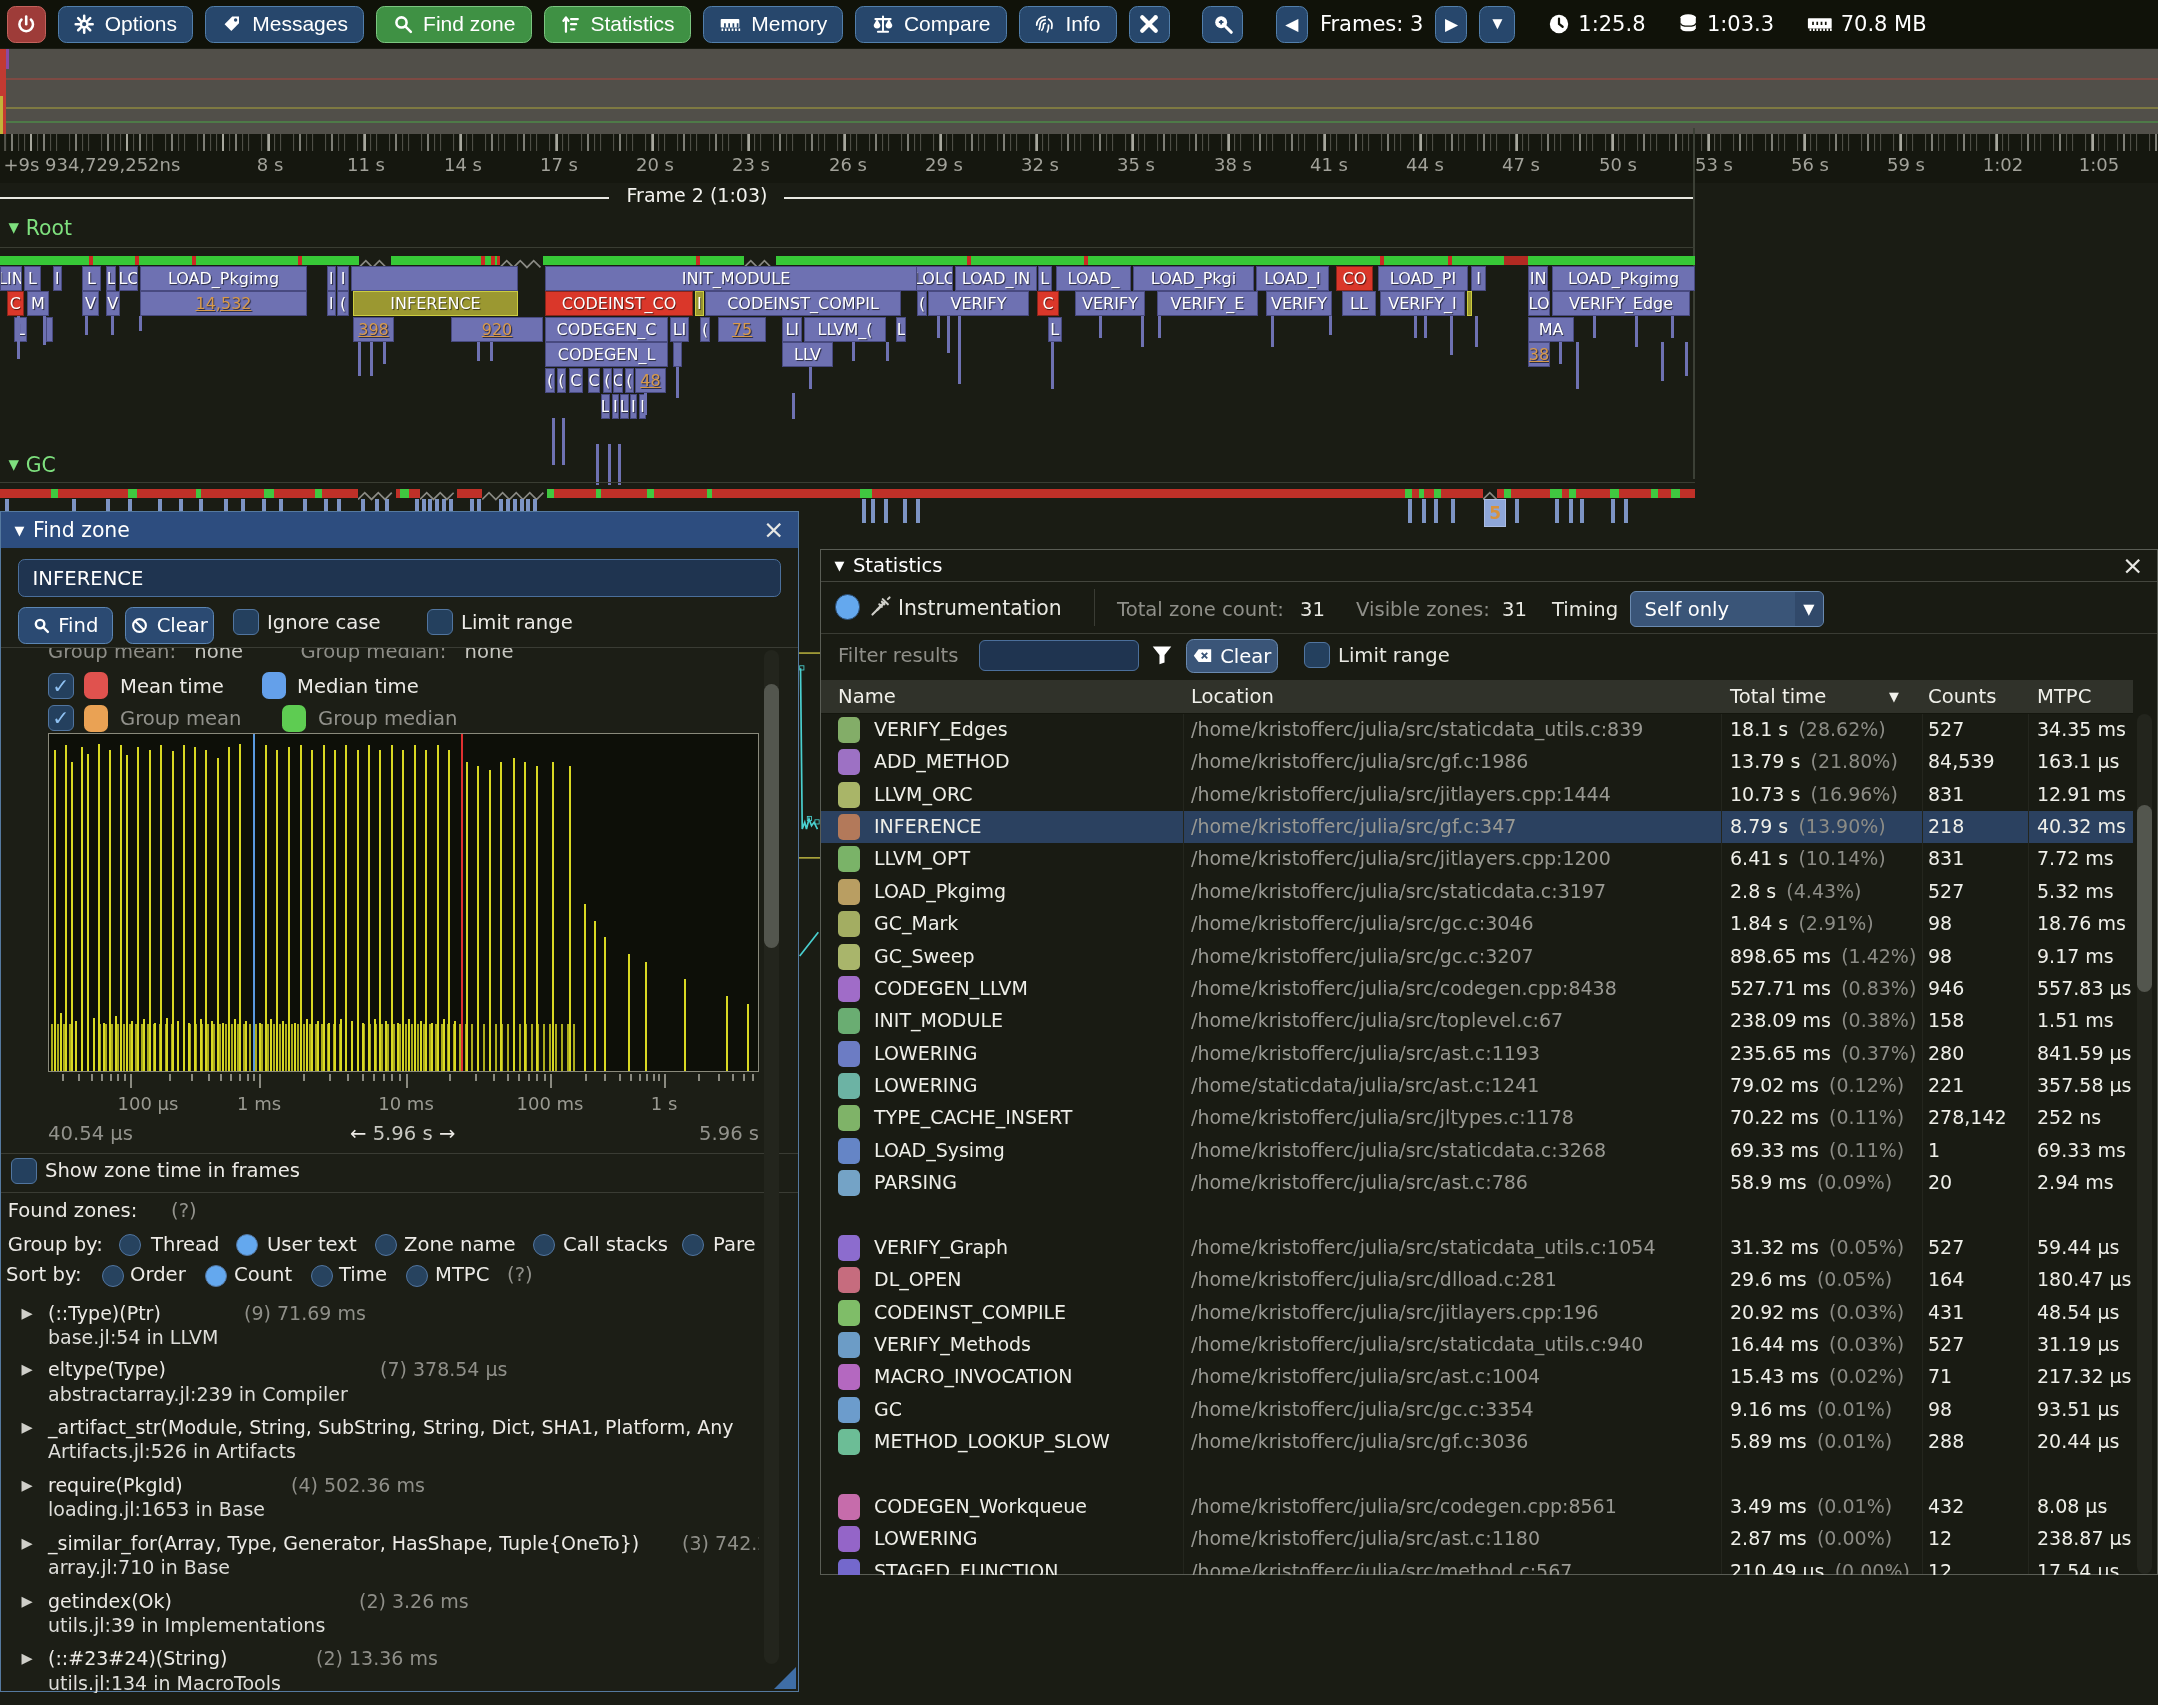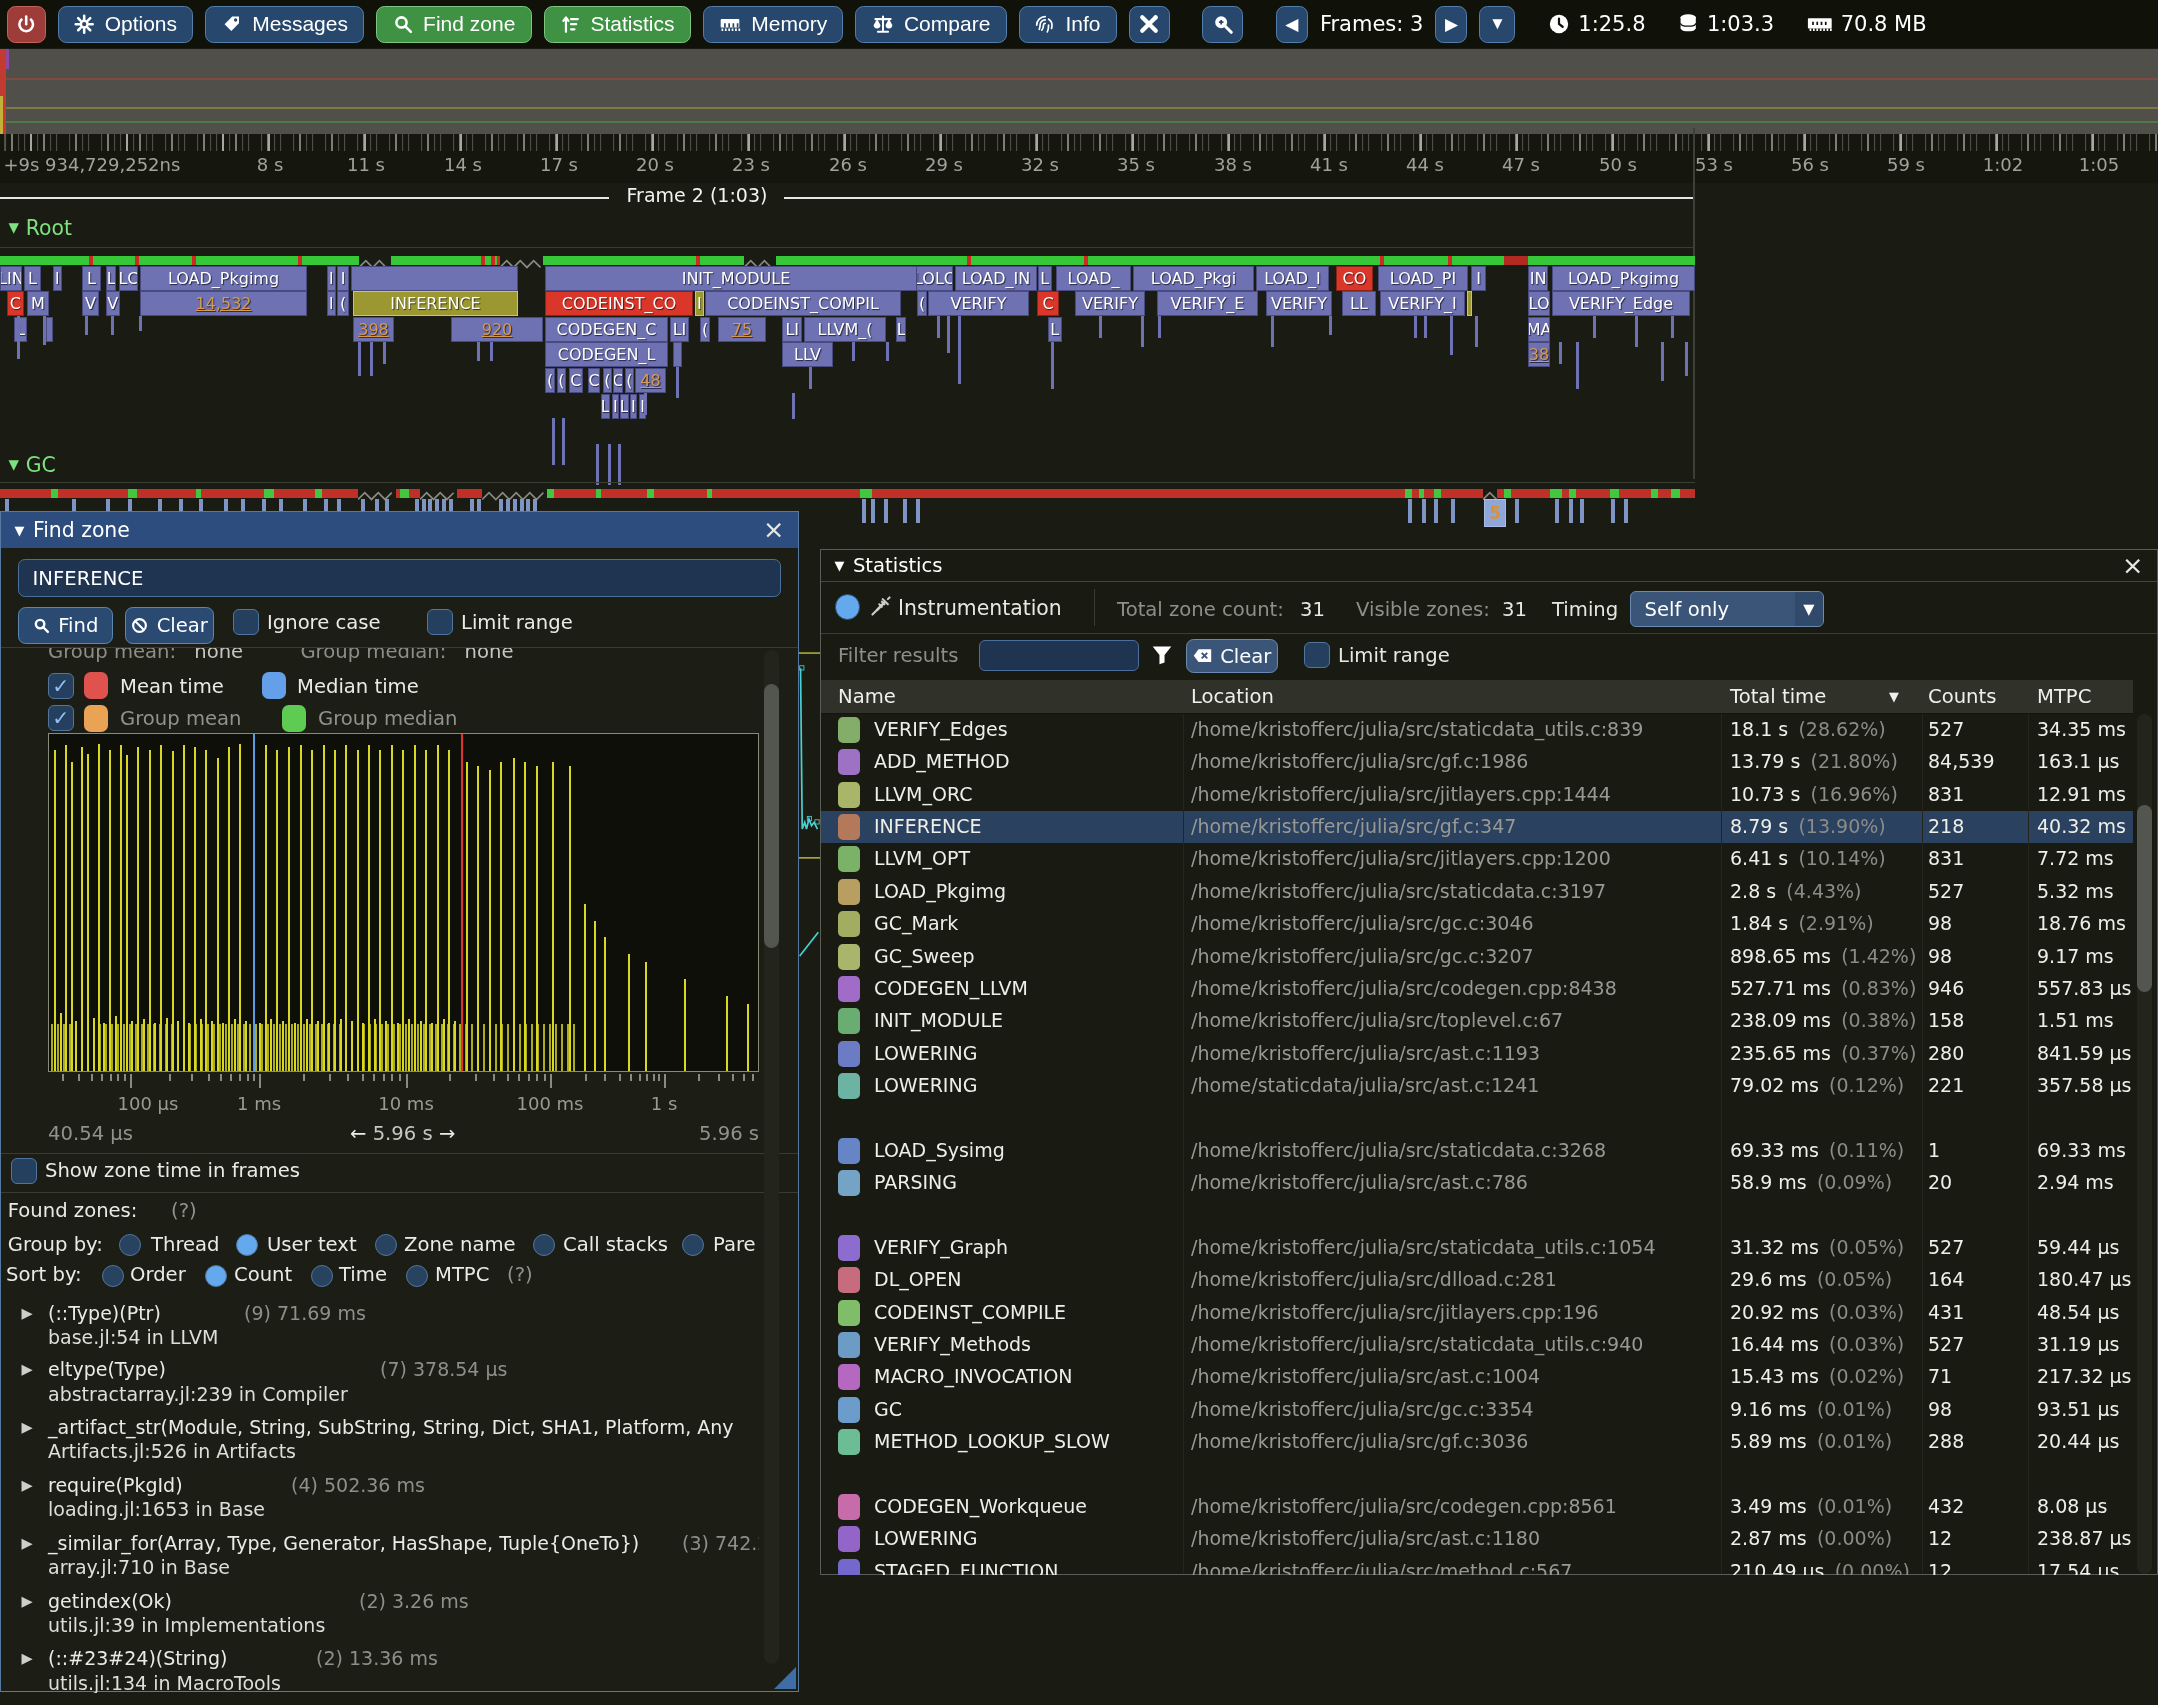--- a/index.html
+++ b/index.html
@@ -455,21 +455,21 @@
       </div>
       <div class="zone" style="left: 804px; top: 317px; width: 82px;">
         <span>LLVM_(</span>
       </div>
       <div class="zone" style="left: 896px; top: 317px; width: 10.2px;">
         <span>L</span>
       </div>
       <div class="zone" style="left: 1048px; top: 317px; width: 13.6px;">
         <span>L</span>
       </div>
-      <div class="zone" style="left: 1528px; top: 317px; width: 22px;">
+      <div class="zone" style="left: 1528px; top: 317px; width: 46px;">
         <span>MA</span>
       </div>
       <div class="zone" style="left: 545px; top: 342px; width: 123px;">
         <span>CODEGEN_L</span>
       </div>
       <div class="zone" style="left: 673px; top: 342px; width: 8.5px;"></div>
       <div class="zone" style="left: 782px; top: 342px; width: 51px;">
         <span>LLV</span>
       </div>
       <div class="zone" style="left: 1528px; top: 342px; width: 22px;">
@@ -1078,20 +1078,28 @@
           <span class="mt">841.59 μs</span>
         </div>
         <div class="srow" style="top: 356px;">
           <div class="sw" style="background: rgb(108, 179, 164);"></div>
           <span class="nm">LOWERING</span>
           <span class="lc">/home/staticdata/julia/src/ast.c:1241</span>
           <span class="tt">79.02 ms<em>(0.12%)</em></span>
           <span class="ct">221</span>
           <span class="mt">357.58 μs</span>
         </div>
+        <div class="srow" style="top: 388px;">
+          <div class="sw" style="background: rgb(127, 179, 104);"></div>
+          <span class="nm">TYPE_CACHE_INSERT</span>
+          <span class="lc">/home/kristofferc/julia/src/jltypes.c:1178</span>
+          <span class="tt">70.22 ms<em>(0.11%)</em></span>
+          <span class="ct">278,142</span>
+          <span class="mt">252 ns</span>
+        </div>
         <div class="srow" style="top: 421px;">
           <div class="sw" style="background: rgb(101, 133, 198);"></div>
           <span class="nm">LOAD_Sysimg</span>
           <span class="lc">/home/kristofferc/julia/src/staticdata.c:3268</span>
           <span class="tt">69.33 ms<em>(0.11%)</em></span>
           <span class="ct">1</span>
           <span class="mt">69.33 ms</span>
         </div>
         <div class="srow" style="top: 453px;">
           <div class="sw" style="background: rgb(116, 163, 198);"></div>

